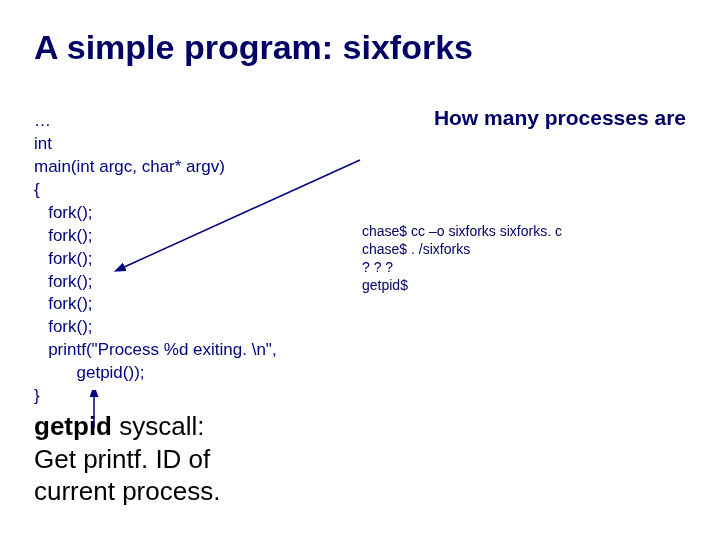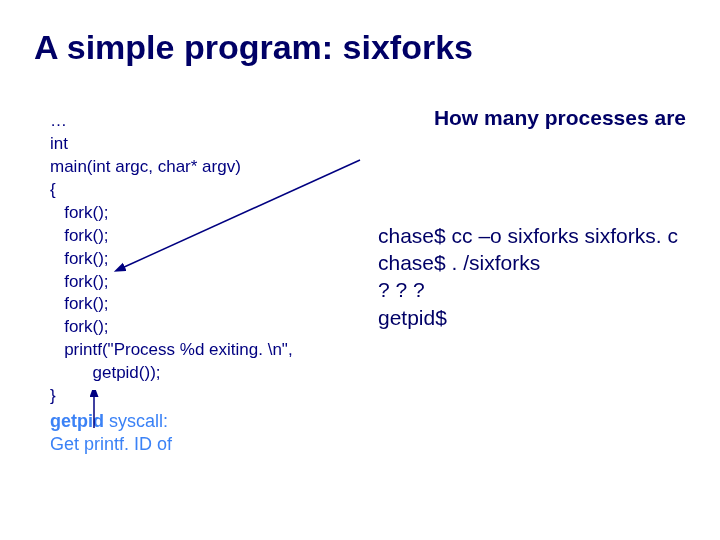--- a/index.html
+++ b/index.html
@@ -15,49 +15,48 @@
     font-weight: bold;
     color: #000066;
     margin-bottom: 20px;
   }
   .cols {
     display: flex;
     gap: 18px;
   }
   .left {
     width: 310px;
-    margin-left: 16px;
   }
   .right {
     flex: 1;
     padding-top: 18px;
   }
   .code {
     font-size: 17px;
     line-height: 1.35;
     white-space: pre;
     font-family: Arial, Helvetica, sans-serif;
   }
   .big {
     font-size: 21px;
     font-weight: bold;
     line-height: 1.28;
     color: #000066;
     text-align: right;
   }
   .term {
-    font-size: 21px;
+    font-size: 14px;
     line-height: 1.3;
     color: #000066;
     margin-top: 90px;
   }
   .getpid-block {
-    font-size: 18px;
+    font-size: 26px;
     line-height: 1.25;
-    color: #3b82f6;
+    color: #000000;
     margin-top: 2px;
   }
   .getpid-block .kw { font-weight: bold; }
   .arrow-svg {
     position: absolute;
     pointer-events: none;
   }
 </style>
 </head>
 <body>
@@ -78,20 +77,21 @@
 <span>   fork();</span>
 <span>   fork();</span>
 <span>   fork();</span>
 <span>   printf("Process %d exiting. \n",</span>
 <span>         getpid());</span>
 <span>}</span>
 </div>
       <div class="getpid-block">
         <span class="kw">getpid</span><span> syscall:</span><br>
         <span>Get printf. ID of</span><br>
+        <span>current process.</span>
       </div>
     </div>
 
     <div class="right">
       <div class="big">
         <span>How many processes are</span><br>
       </div>
       <div class="term">
         <span>chase$ cc –o sixforks sixforks. c</span><br>
         <span>chase$ . /sixforks</span><br>

